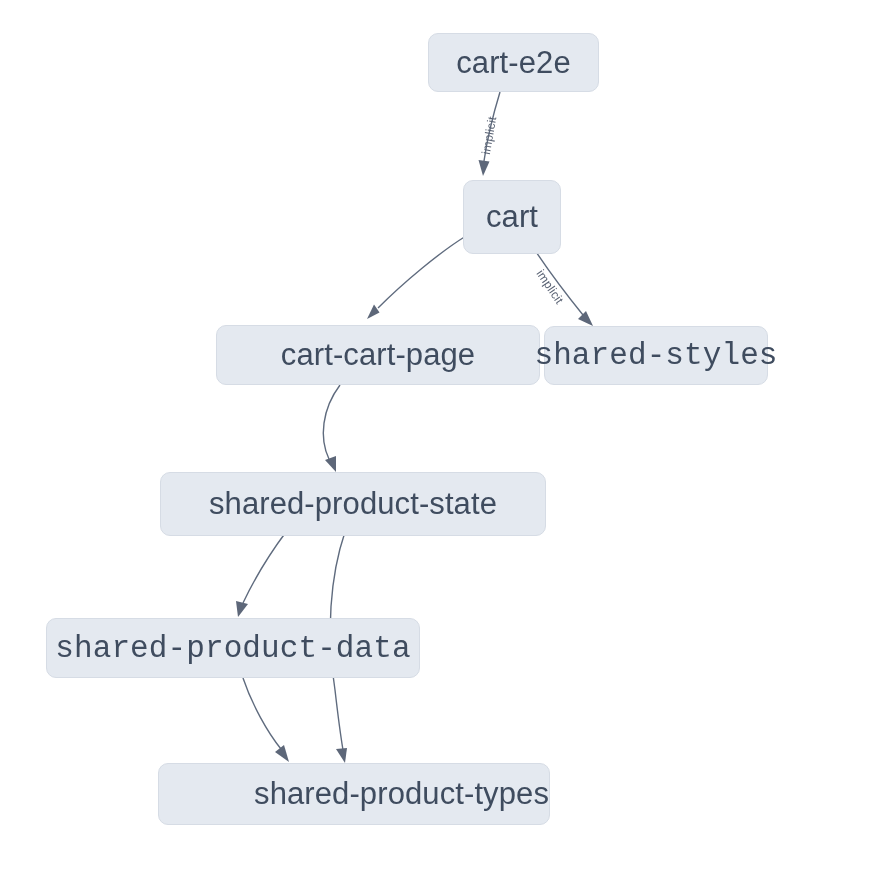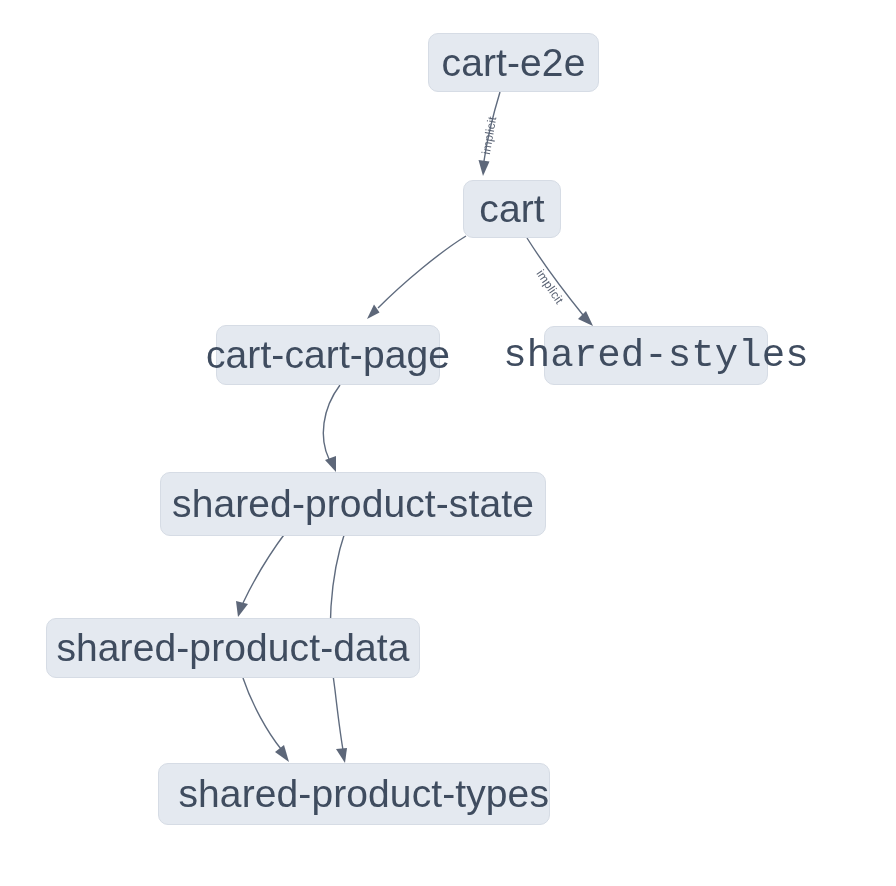--- a/index.html
+++ b/index.html
@@ -30,21 +30,21 @@
   .node {
     position: absolute;
     box-sizing: border-box;
     display: flex;
     align-items: center;
     justify-content: center;
     background: #e4e9f0;
     border: 1px solid #d6dce5;
     border-radius: 10px;
     color: #3f4c5f;
-    font-size: 39px;
+    font-size: 31px;
     font-weight: 400;
     letter-spacing: 0.1px;
     white-space: nowrap;
     z-index: 2;
   }
   .node-label {
     pointer-events: none;
   }
   .edge-path {
     fill: none;
@@ -106,37 +106,37 @@
     <g>
       <path class="edge-path" d="M 243 678 C 252 705, 268 733, 281 749"></path>
       <polygon class="arrow-head" points="289,762 275,752 284,745"></polygon>
     </g>
   </svg>
 
   <div class="node" style="left:428px; top:33px; width:171px; height:59px;">
     <span class="node-label">cart-e2e</span>
   </div>
 
-  <div class="node" style="left:463px; top:180px; width:98px; height:58px;">
+  <div class="node" style="left:463px; top:180px; width:98px; height:74px;">
     <span class="node-label">cart</span>
   </div>
 
-  <div class="node" style="left:216px; top:325px; width:224px; height:60px;">
+  <div class="node" style="left:216px; top:325px; width:324px; height:60px;">
     <span class="node-label">cart-cart-page</span>
   </div>
 
   <div class="node" style="left:544px; top:326px; width:224px; height:59px;font-family:Liberation Mono, monospace;">
     <span class="node-label">shared-styles</span>
   </div>
 
   <div class="node" style="left:160px; top:472px; width:386px; height:64px;">
     <span class="node-label">shared-product-state</span>
   </div>
 
-  <div class="node" style="left:46px; top:618px; width:374px; height:60px;">
+  <div class="node" style="left:46px; top:618px; width:374px; height:60px;font-family:Liberation Mono, monospace;">
     <span class="node-label">shared-product-data</span>
   </div>
 
   <div class="node" style="left:158px; top:763px; width:392px; height:62px;justify-content:flex-end;">
     <span class="node-label">shared-product-types</span>
   </div>
 
   <div class="edge-label" style="left:479px; top:153px; transform: rotate(-80deg);">implicit</div>
 
   <div class="edge-label" style="left:545px; top:267px; transform: rotate(56deg);">implicit</div>

